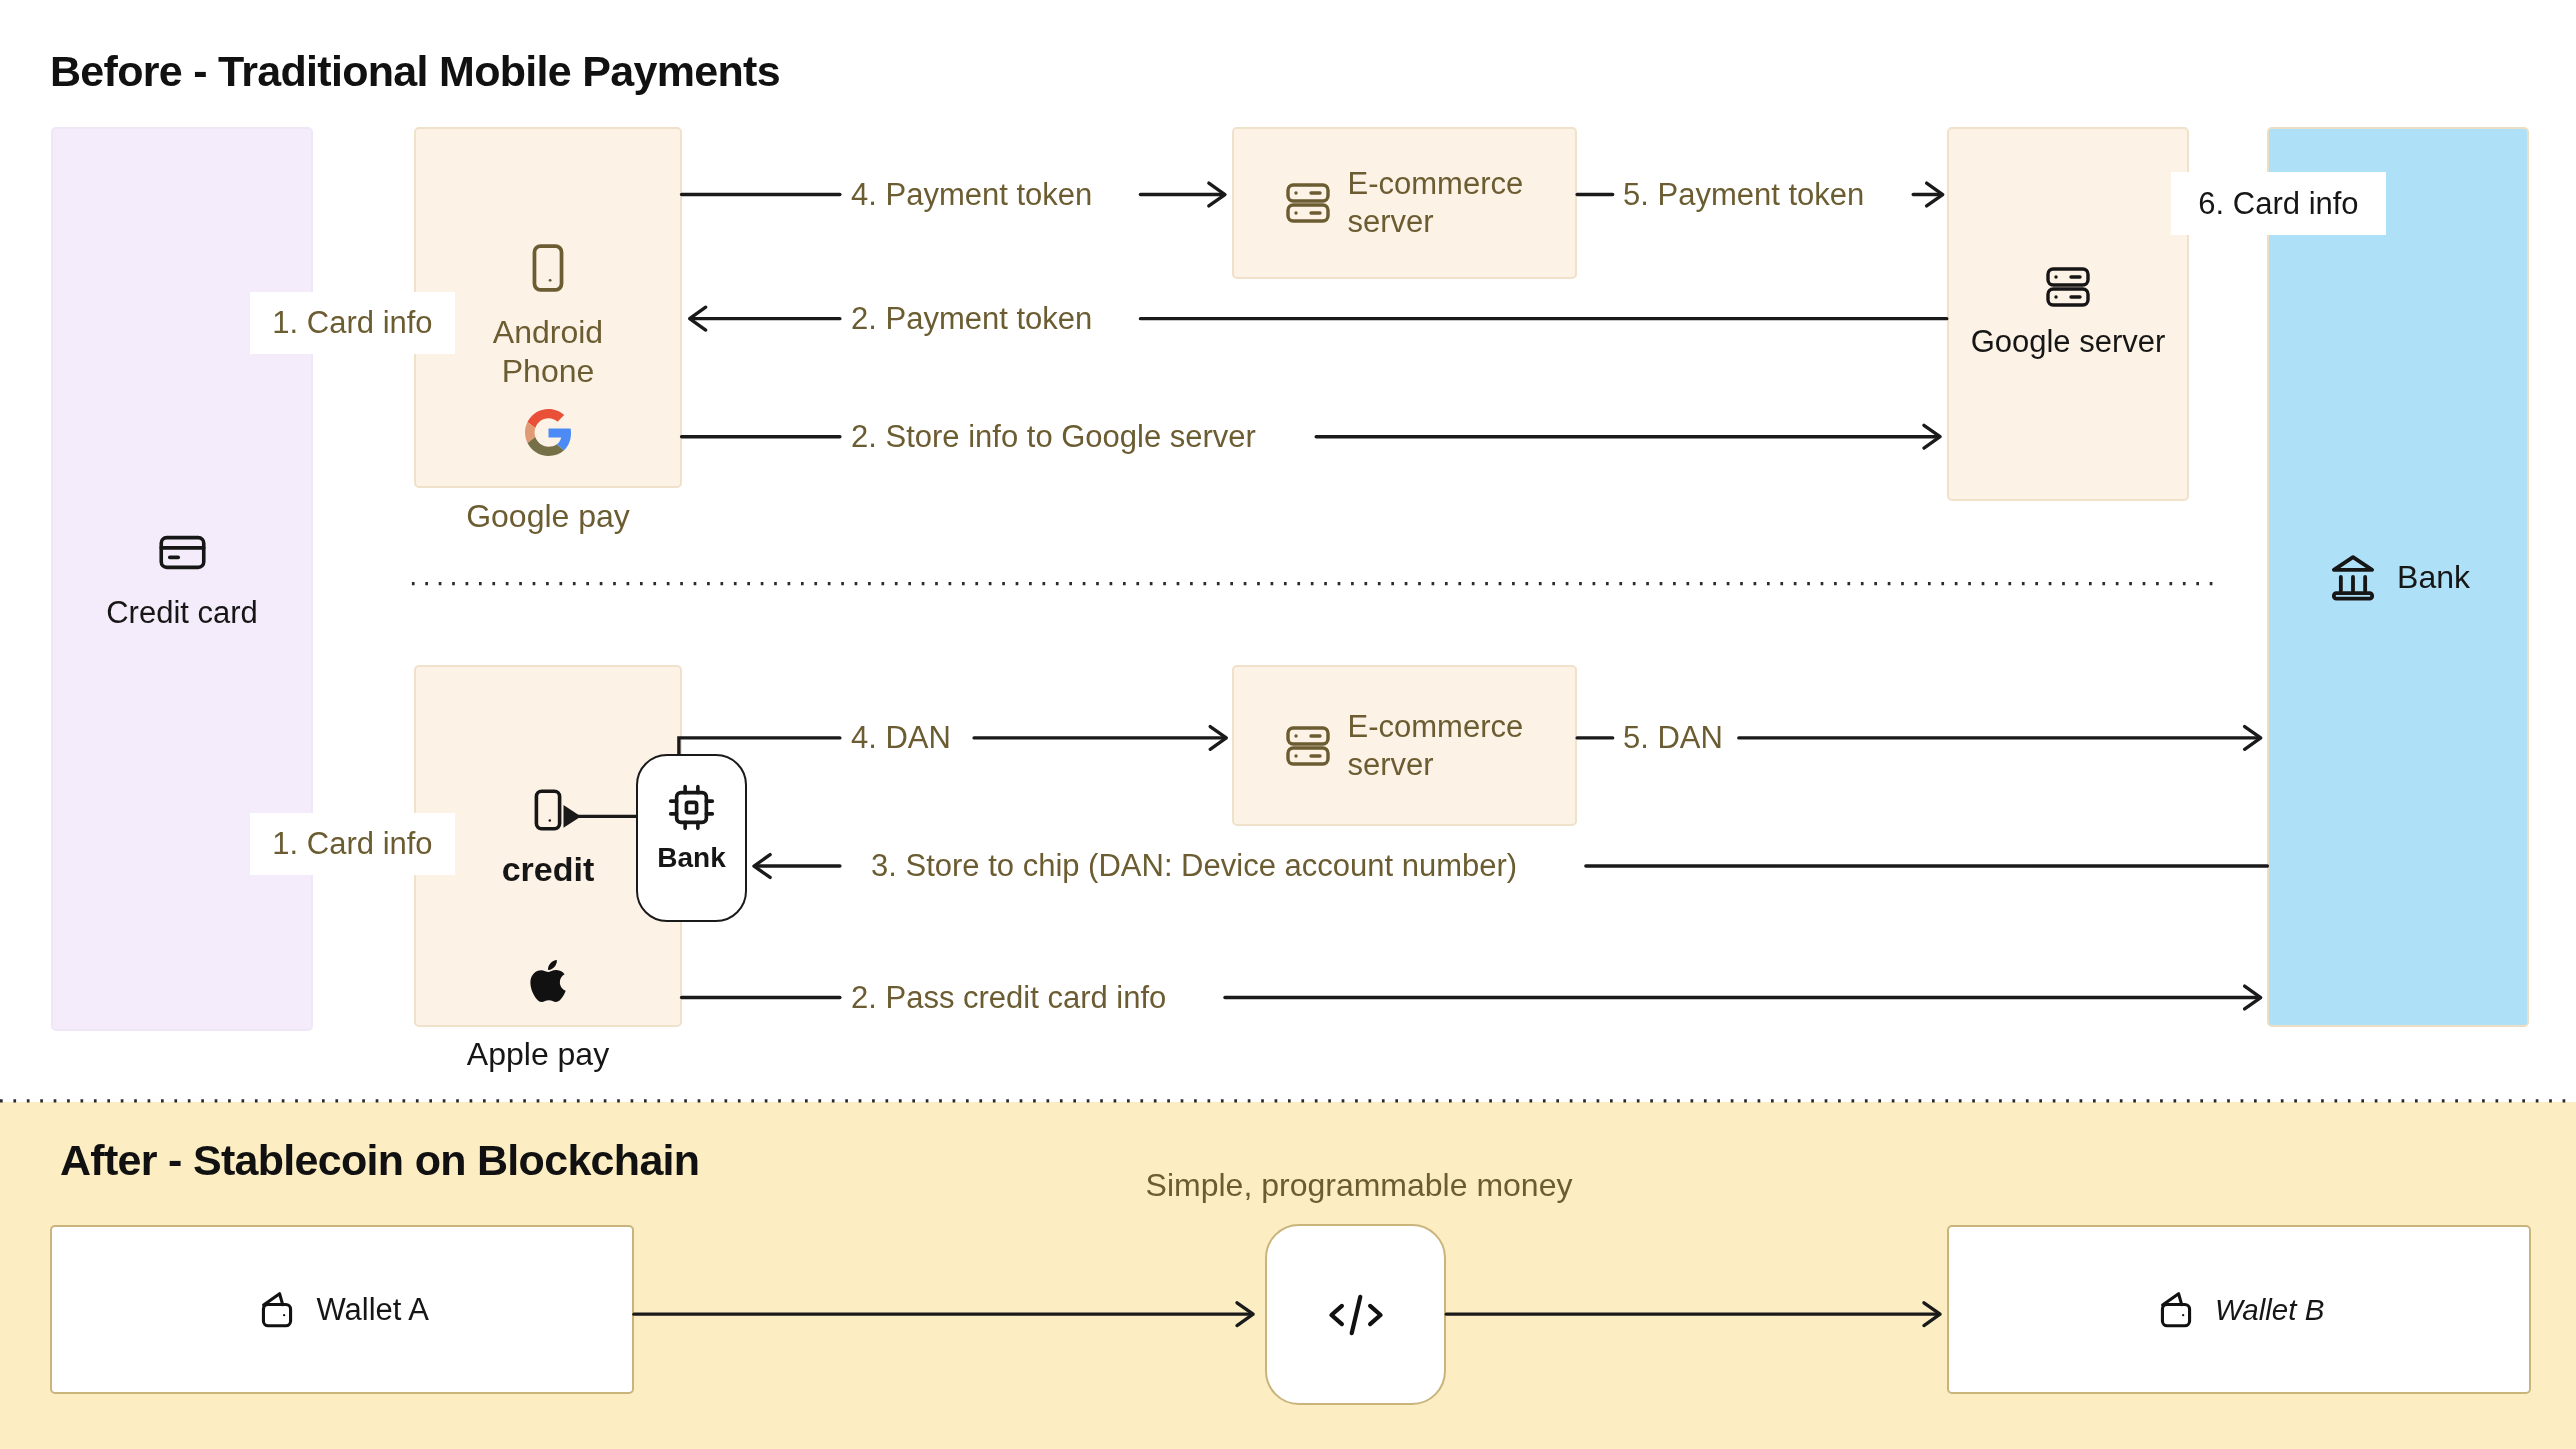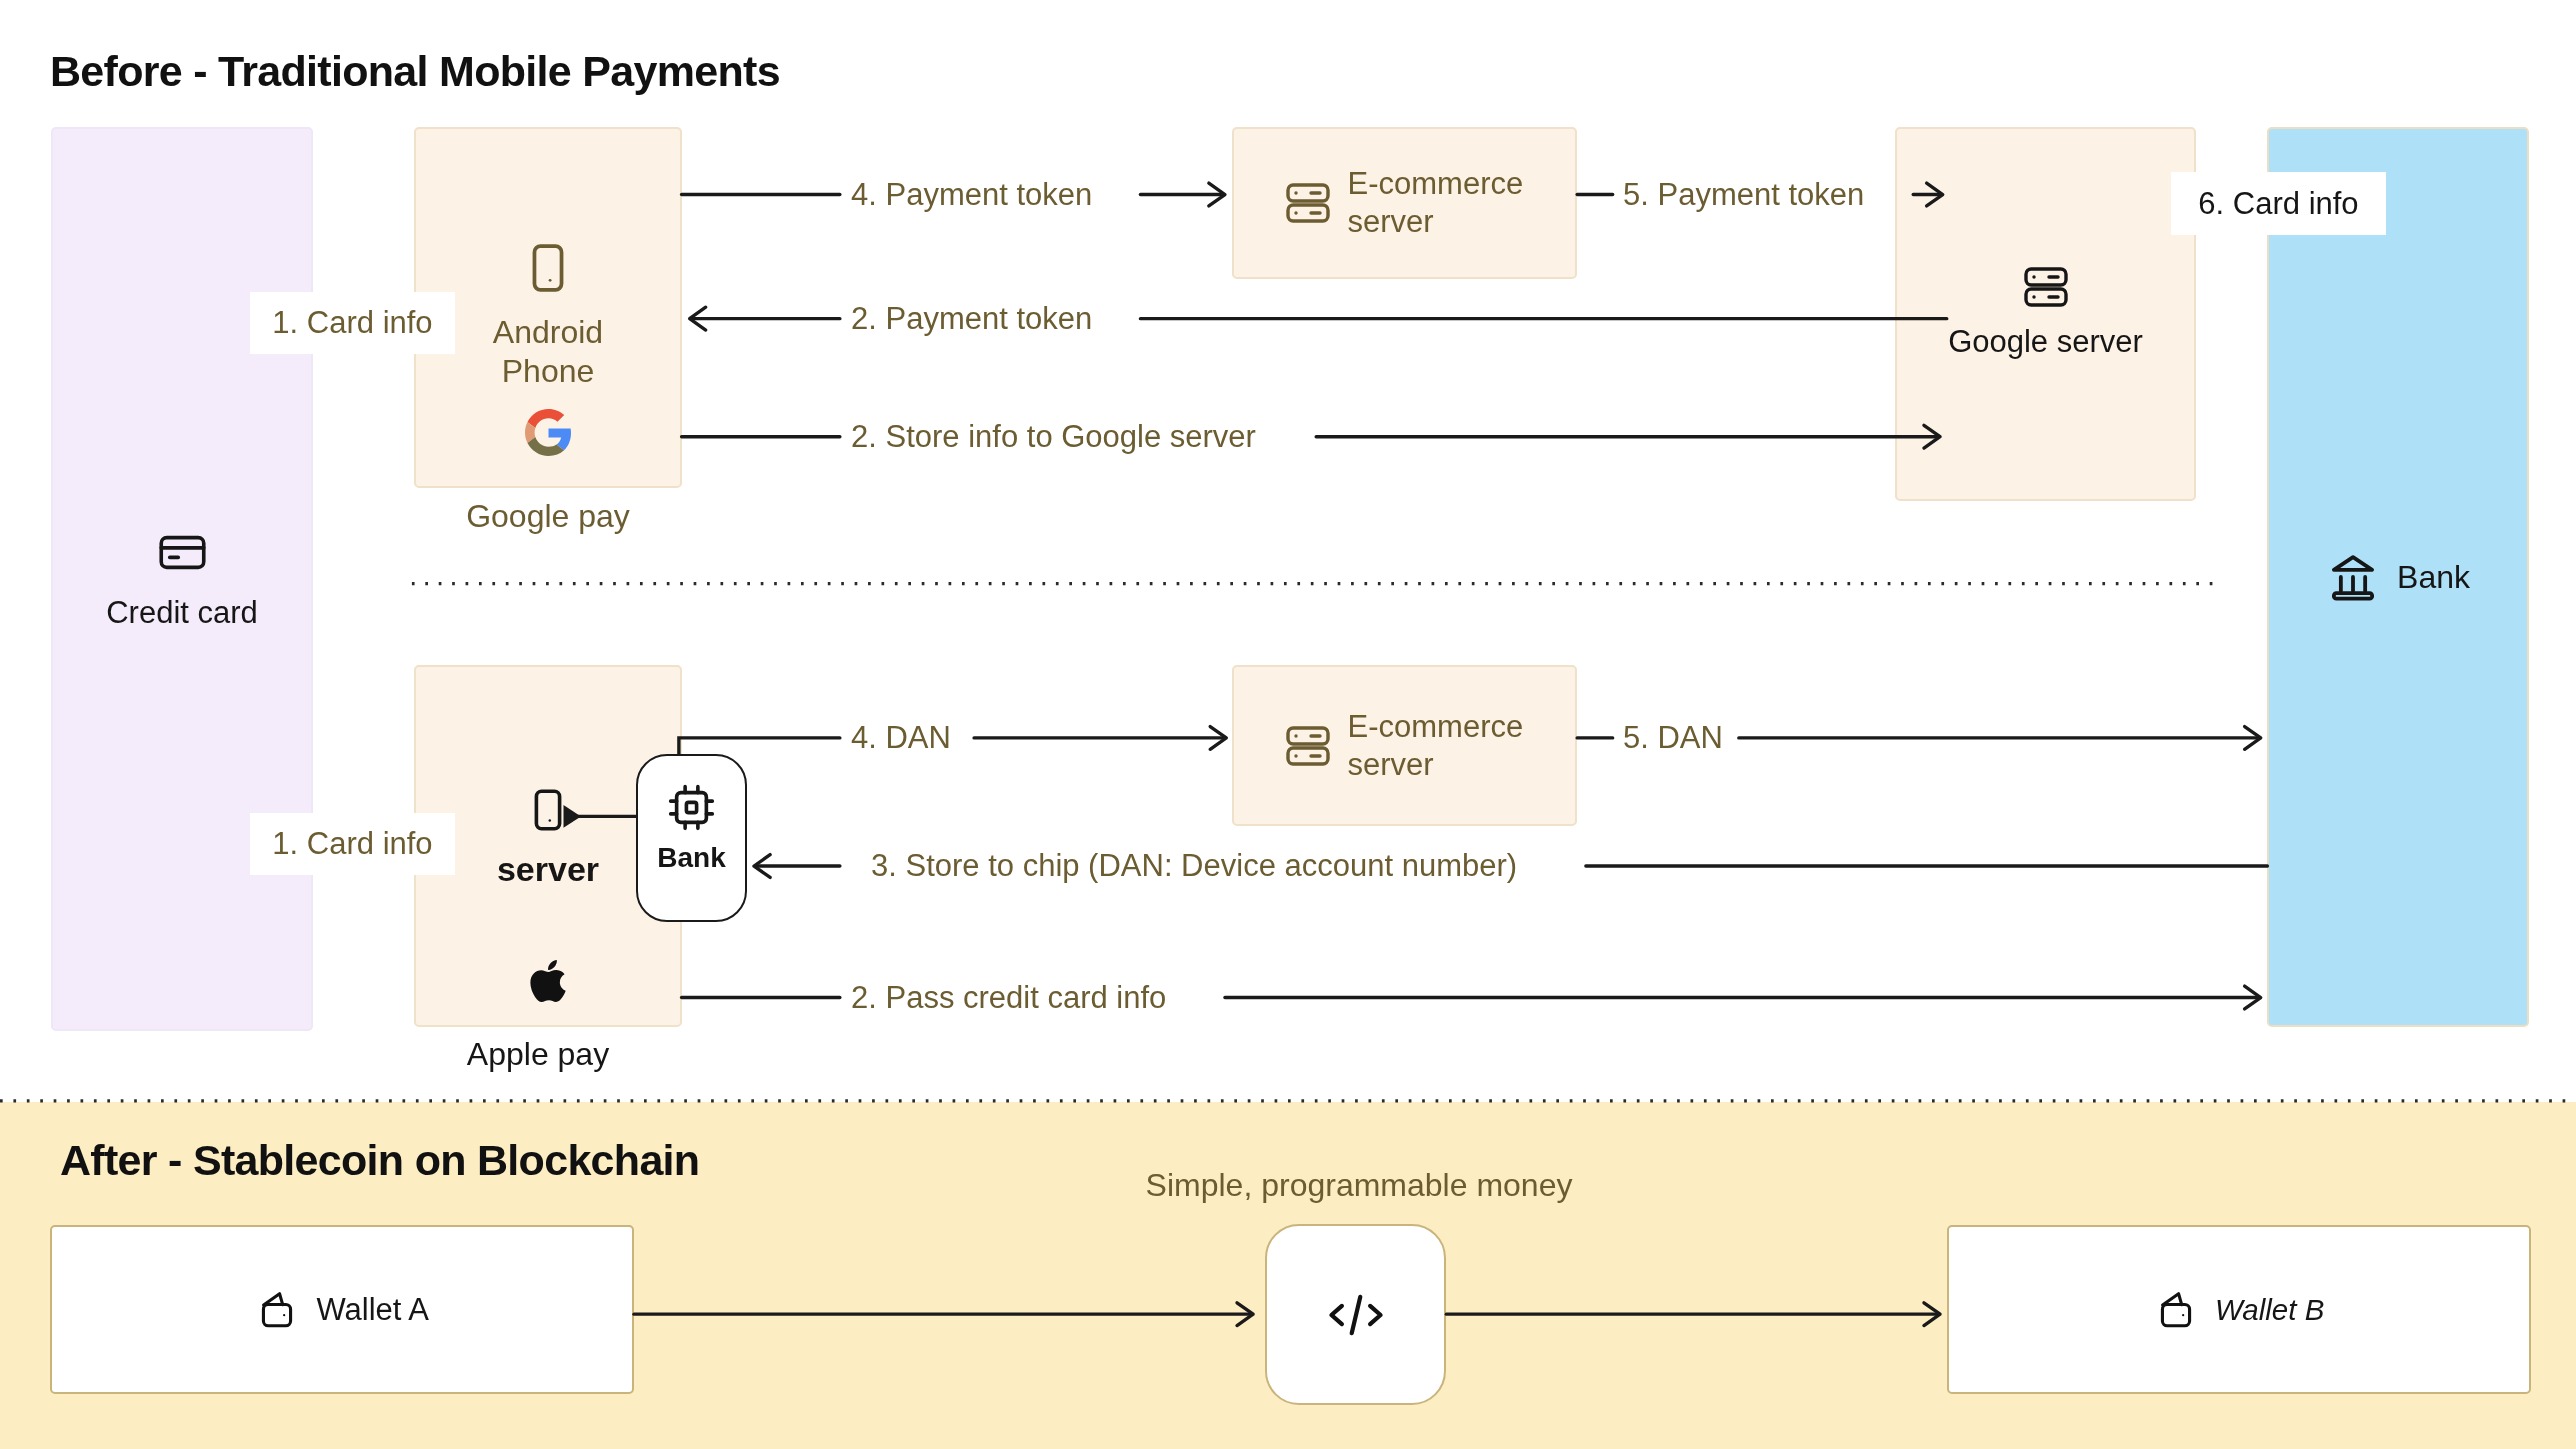--- a/index.html
+++ b/index.html
@@ -71,21 +71,21 @@
       <rect x="2" y="3" width="20" height="8" rx="2.6"></rect>
       <rect x="2" y="13" width="20" height="8" rx="2.6"></rect>
       <path d="M6 7h.01"></path>
         <path d="M6 17h.01"></path>
       <path d="M13.5 7h4.5"></path>
         <path d="M13.5 17h4.5"></path>
     </svg>
     <div class="boxlabel olive" style="width:178px;line-height:1.22;">E-commerce server</div>
   </div>
 
-  <div class="box cream boxlayer col" style="left:1895px;top:127px;width:301px;height:374px;padding-top:134px;gap:13.4px;">
+  <div class="box cream boxlayer col" style="left:1947px;top:127px;width:242px;height:374px;padding-top:134px;gap:13.4px;">
     <svg class="icon" width="48" height="48" viewBox="0 0 24 24" fill="none" stroke="#161616" stroke-width="1.7" stroke-linecap="round" stroke-linejoin="round">
       <rect x="2" y="3" width="20" height="8" rx="2.6"></rect>
       <rect x="2" y="13" width="20" height="8" rx="2.6"></rect>
       <path d="M6 7h.01"></path>
         <path d="M6 17h.01"></path>
       <path d="M13.5 7h4.5"></path>
         <path d="M13.5 17h4.5"></path>
     </svg>
     <div class="boxlabel dark" style="white-space:nowrap;">Google server</div>
   </div>
@@ -99,21 +99,21 @@
       <rect x="3.5" y="19.2" width="17" height="2.4" rx="1.1"></rect>
     </svg>
     <div class="boxlabel dark" style="font-size:32px;">Bank</div>
   </div>
 
   <div class="box cream boxlayer col" style="left:414px;top:665px;width:268px;height:362px;padding-top:119px;gap:16px;">
     <svg class="icon" width="48" height="48" viewBox="0 0 24 24" fill="none" stroke="#161616" stroke-width="1.8" stroke-linecap="round" stroke-linejoin="round">
       <rect x="6.2" y="2.6" width="11.6" height="18.8" rx="2.6"></rect>
       <circle cx="12.9" cy="17.3" r="0.62" fill="#161616" stroke="none"></circle>
     </svg>
-    <div class="boxlabel dark" style="font-size:34px;font-weight:700;">server</div>
+    <div class="boxlabel dark" style="font-size:34px;font-weight:700;">credit</div>
     <svg class="icon" style="margin-top:52px;" width="48" height="48" viewBox="0 0 384 512">
       <path fill="#111111" d="M318.7 268.7c-.2-36.7 16.4-64.4 50-84.8-18.8-26.9-47.2-41.7-84.7-44.6-35.5-2.8-74.3 20.7-88.5 20.7-15 0-49.4-19.7-76.4-19.7C63.3 141.2 4 184.8 4 273.5q0 39.3 14.4 81.2c12.8 36.7 59 126.7 107.2 125.2 25.2-.6 43-17.9 75.8-17.9 31.8 0 48.3 17.9 76.4 17.9 48.6-.7 90.4-82.5 102.6-119.3-65.2-30.7-61.7-90-61.7-91.9zm-56.6-164.2c27.3-32.4 24.8-61.9 24-72.5-24.1 1.4-52 16.4-67.9 34.9-17.5 19.8-27.8 44.3-25.6 71.9 26.1 2 49.9-11.4 69.5-34.3z"></path>
     </svg>
   </div>
   <div class="sub-label dark" style="left:404px;top:1036px;width:268px;font-size:32px;">Apple pay</div>
 
   <div class="box whitebox chipbox col" style="left:636px;top:754px;width:111px;height:168px;border:2.7px solid #1a1a1a;border-radius:31px;padding-top:25.5px;gap:9.4px;background:#ffffff;">
     <svg class="icon" width="51" height="51" viewBox="0 0 24 24" fill="none" stroke="#161616" stroke-width="1.7" stroke-linecap="round" stroke-linejoin="round">
       <rect x="5" y="5" width="14" height="14" rx="2"></rect>
       <rect x="9.6" y="9.6" width="4.8" height="4.8" rx="1"></rect>

